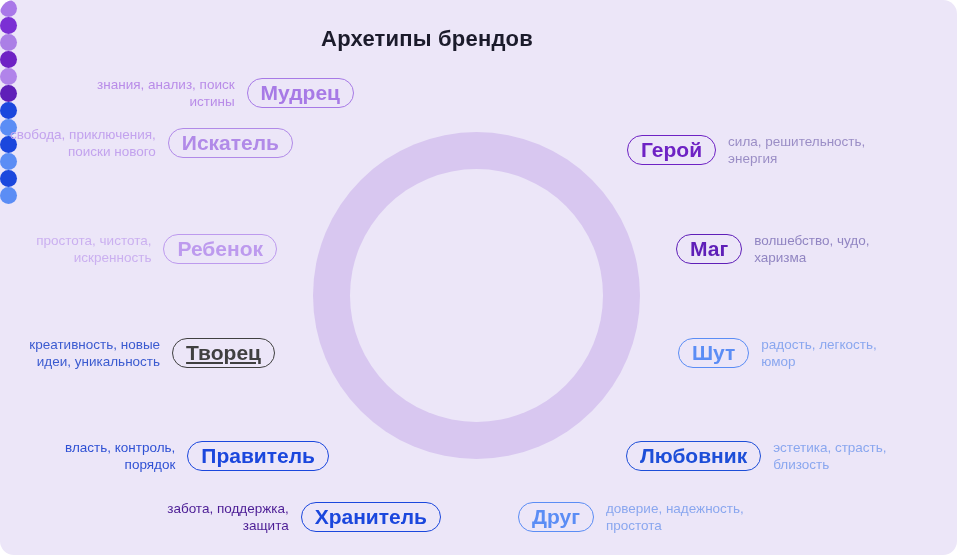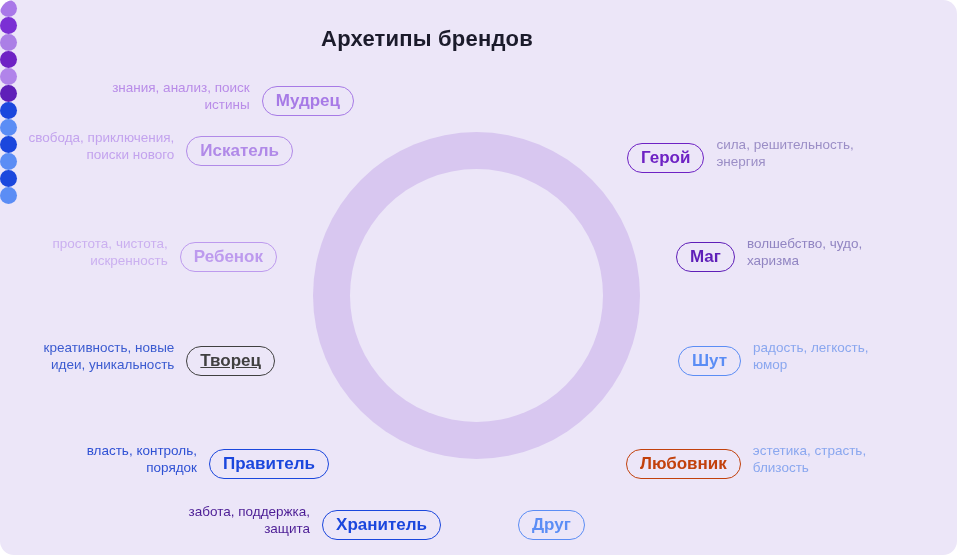--- a/index.html
+++ b/index.html
@@ -68,25 +68,24 @@
     line-height: 17px;
     white-space: pre-line;
   }
   .desc.right-align { text-align: right; }
   .desc.left-align  { text-align: left; }
   .pill {
     display: inline-block;
     border: 1.6px solid currentColor;
     border-radius: 999px;
     padding: 4px 13px 5px 13px;
-    font-size: 17px;
+    font-size: 21px;
     font-weight: bold;
     line-height: 19px;
     background: transparent;
-    margin-top: 10px;
   }
   .dot {
     width: 17px;
     height: 17px;
     border-radius: 50%;
     flex: 0 0 auto;
   }
   
   .gap-l { margin-right: 12px; }
   .gap-r { margin-left: 12px; }
@@ -140,32 +139,34 @@
     <div class="desc left-align gap-r" style="color: rgb(138, 167, 239);">радость, легкость,
 юмор</div>
   </div>
 
   <div class="item left" style="right:628px; top:439px;">
     <div class="desc right-align gap-l" style="color: rgb(47, 81, 212);">власть, контроль,
 порядок</div>
     <div class="pill" style="color: rgb(27, 71, 221);">Правитель</div>
   </div>
   <div class="item" style="left:626px; top:439px;">
-    <div class="pill" style="color: #c2410c;">Любовник</div>
+    <div class="pill" style="color: #1d4ed8;">Любовник</div>
     <div class="desc left-align gap-r" style="color: rgb(138, 167, 239);">эстетика, страсть,
 близость</div>
   </div>
 
   <div class="item left" style="right:516px; top:500px;">
     <div class="desc right-align gap-l" style="color: #4c1d95; margin-left: 10px;">забота, поддержка,
 защита</div>
     <div class="pill" style="color: rgb(27, 71, 221);">Хранитель</div>
   </div>
   <div class="item" style="left:518px; top:500px;">
     <div class="pill" style="color: rgb(91, 141, 245);">Друг</div>
+    <div class="desc left-align gap-r" style="color: rgb(138, 167, 239);">доверие, надежность,
+простота</div>
   </div>
 
   <div class="dot" style="left: 422px; top: 116px; background: rgb(169, 120, 232);"></div>
   <div class="dot" style="left: 516px; top: 116px; background: rgb(123, 47, 212);"></div>
   <div class="dot" style="left: 334px; top: 161px; background: rgb(171, 127, 230);"></div>
   <div class="dot" style="left: 603px; top: 161px; background: rgb(110, 34, 196);"></div>
   <div class="dot" style="left: 284px; top: 240px; background: rgb(177, 132, 234);"></div>
   <div class="dot" style="left: 652px; top: 240px; background: rgb(95, 31, 184);"></div>
   <div class="dot" style="left: 282px; top: 344px; background: rgb(27, 71, 221);"></div>
   <div class="dot" style="left: 653px; top: 344px; background: rgb(91, 141, 245);"></div>

